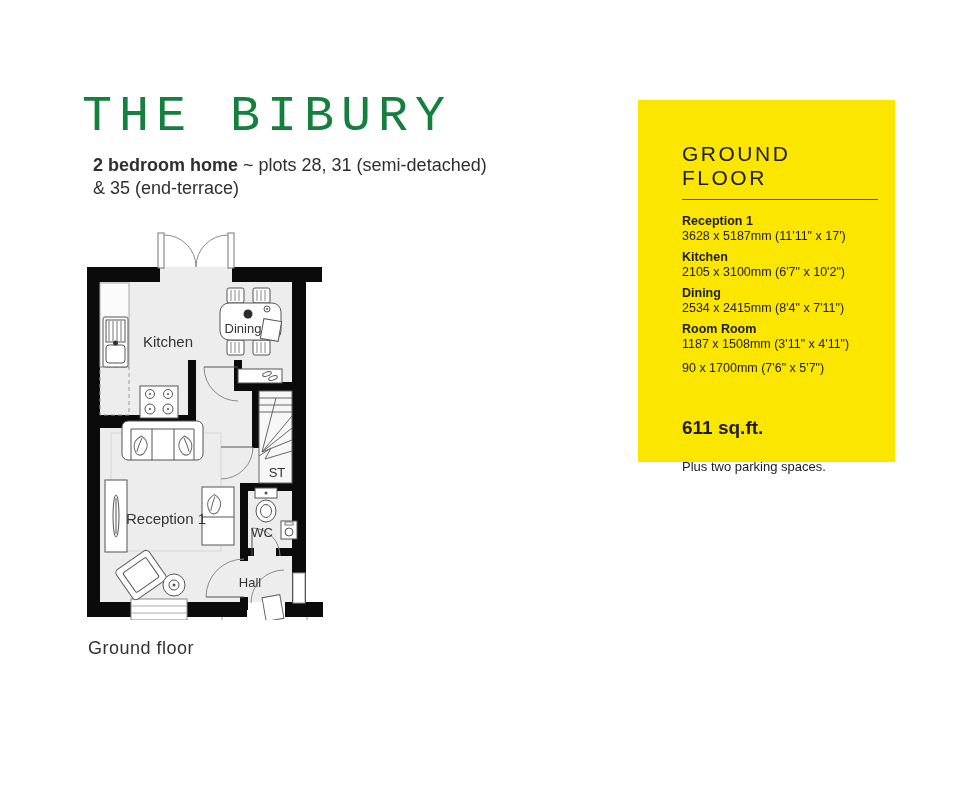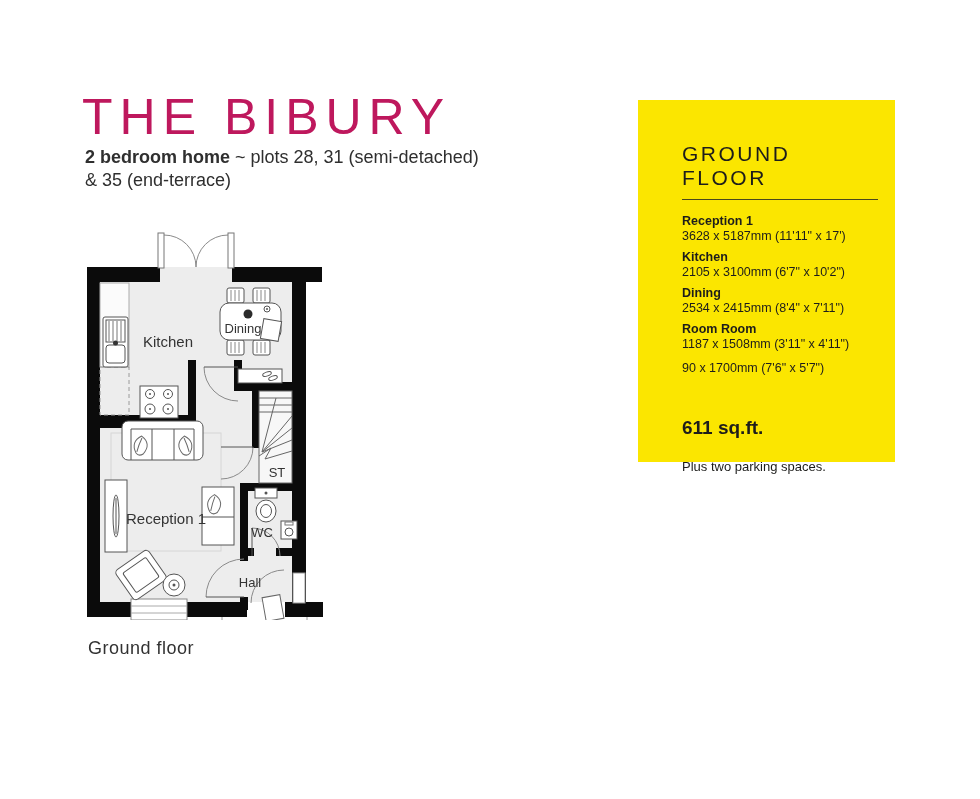--- a/index.html
+++ b/index.html
@@ -1,22 +1,22 @@
 <!DOCTYPE html>
 <html><head>
 <meta charset="utf-8">
 <style>
   html,body{margin:0;padding:0;background:#ffffff;}
   .canvas{position:relative;width:980px;height:799px;background:#ffffff;overflow:hidden;
           font-family:"Liberation Sans", sans-serif;}
   
   .title{position:absolute;left:82px;top:88px;margin:0;
-         font-size:50px;font-weight:100;letter-spacing:7px;color:#be185d;
-         font-family:Liberation Sans, sans-serif;}
-  .subtitle{position:absolute;left:85px;top:146px;width:420px;margin:0;
+         font-size:50px;font-weight:100;letter-spacing:7px;color:#15803d;
+         font-family:Liberation Mono, monospace;}
+  .subtitle{position:absolute;left:85px;top:146px;width:420px;margin:8px;
             font-size:18px;line-height:23px;color:#2f2f2f;}
   .subtitle b{font-weight:700;}
   
   .plan{position:absolute;left:85px;top:228px;width:245px;height:392px;}
   .plan text{font-family:"Liberation Sans", sans-serif;fill:#333333;}
   .room-label{font-size:15px;}
   .room-label-sm{font-size:13px;}
   .caption{position:absolute;left:88px;top:638px;font-size:18px;color:#323232;letter-spacing:0.5px;}
   
   .panel{position:absolute;left:638px;top:100px;width:257px;height:362px;

